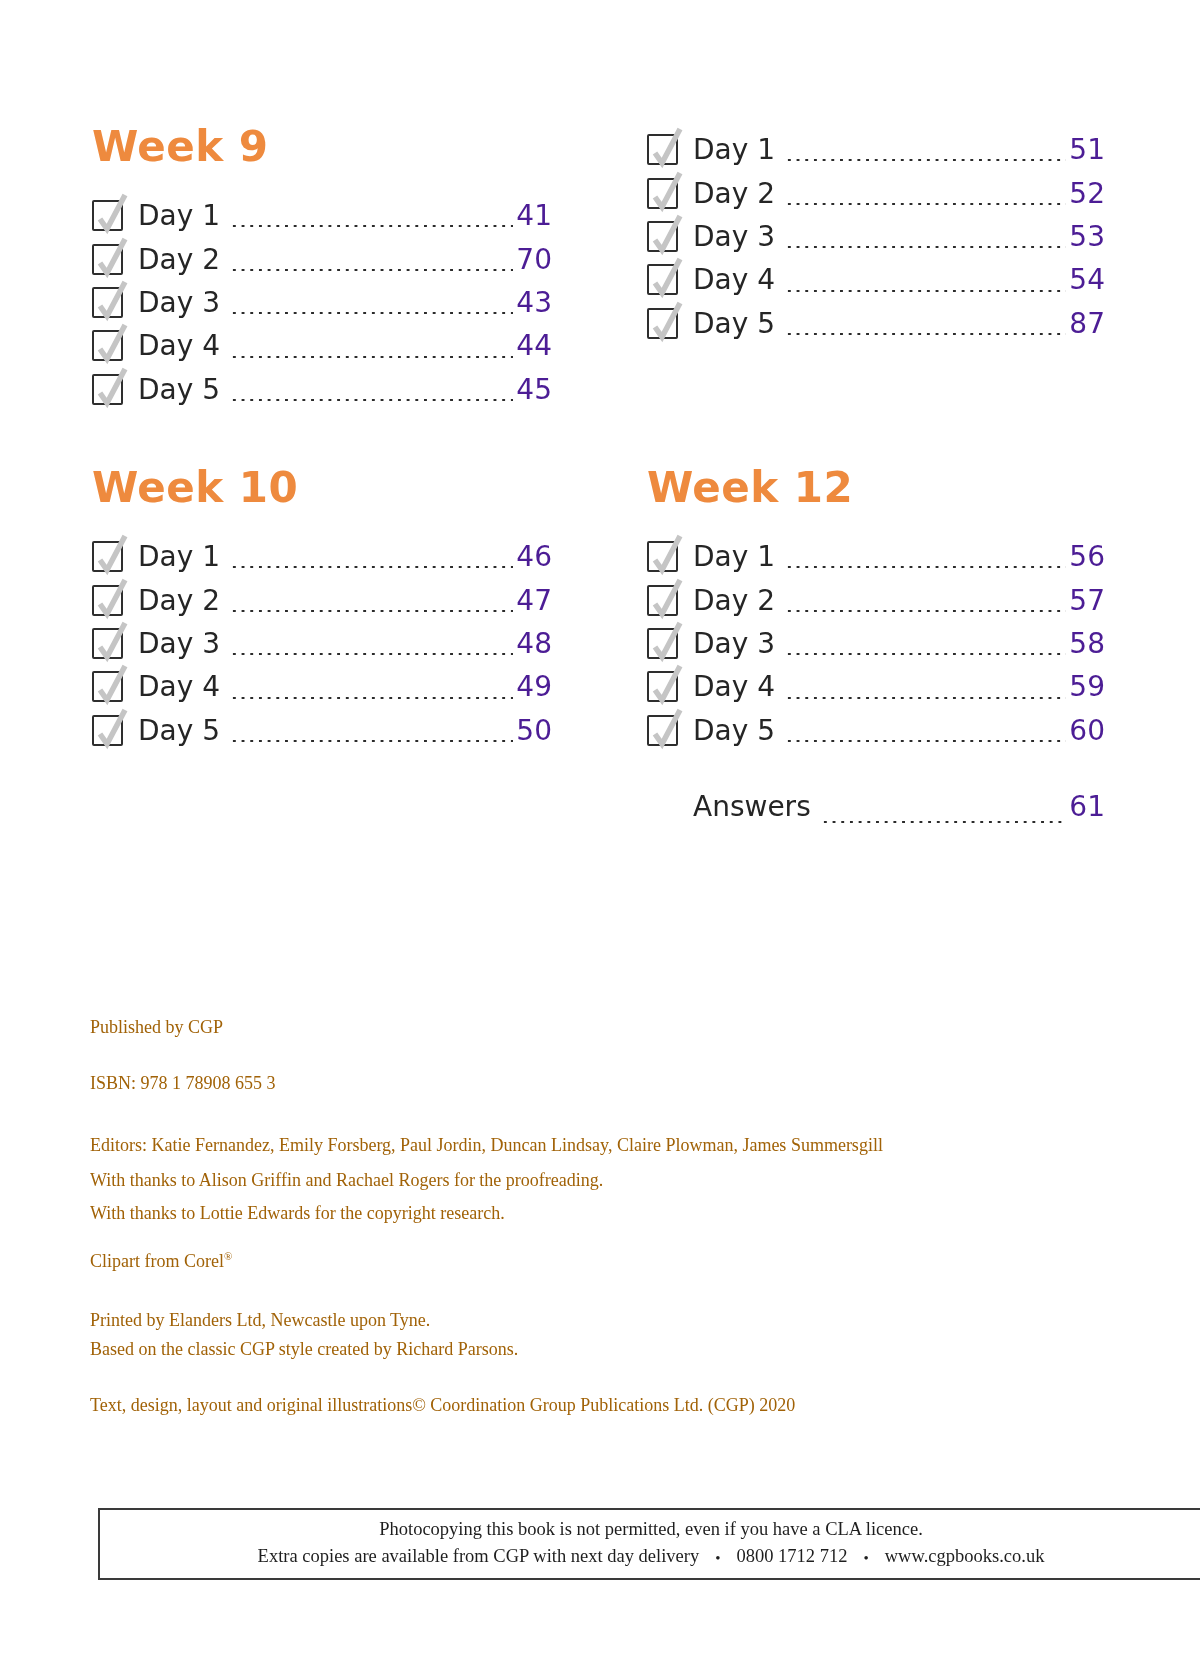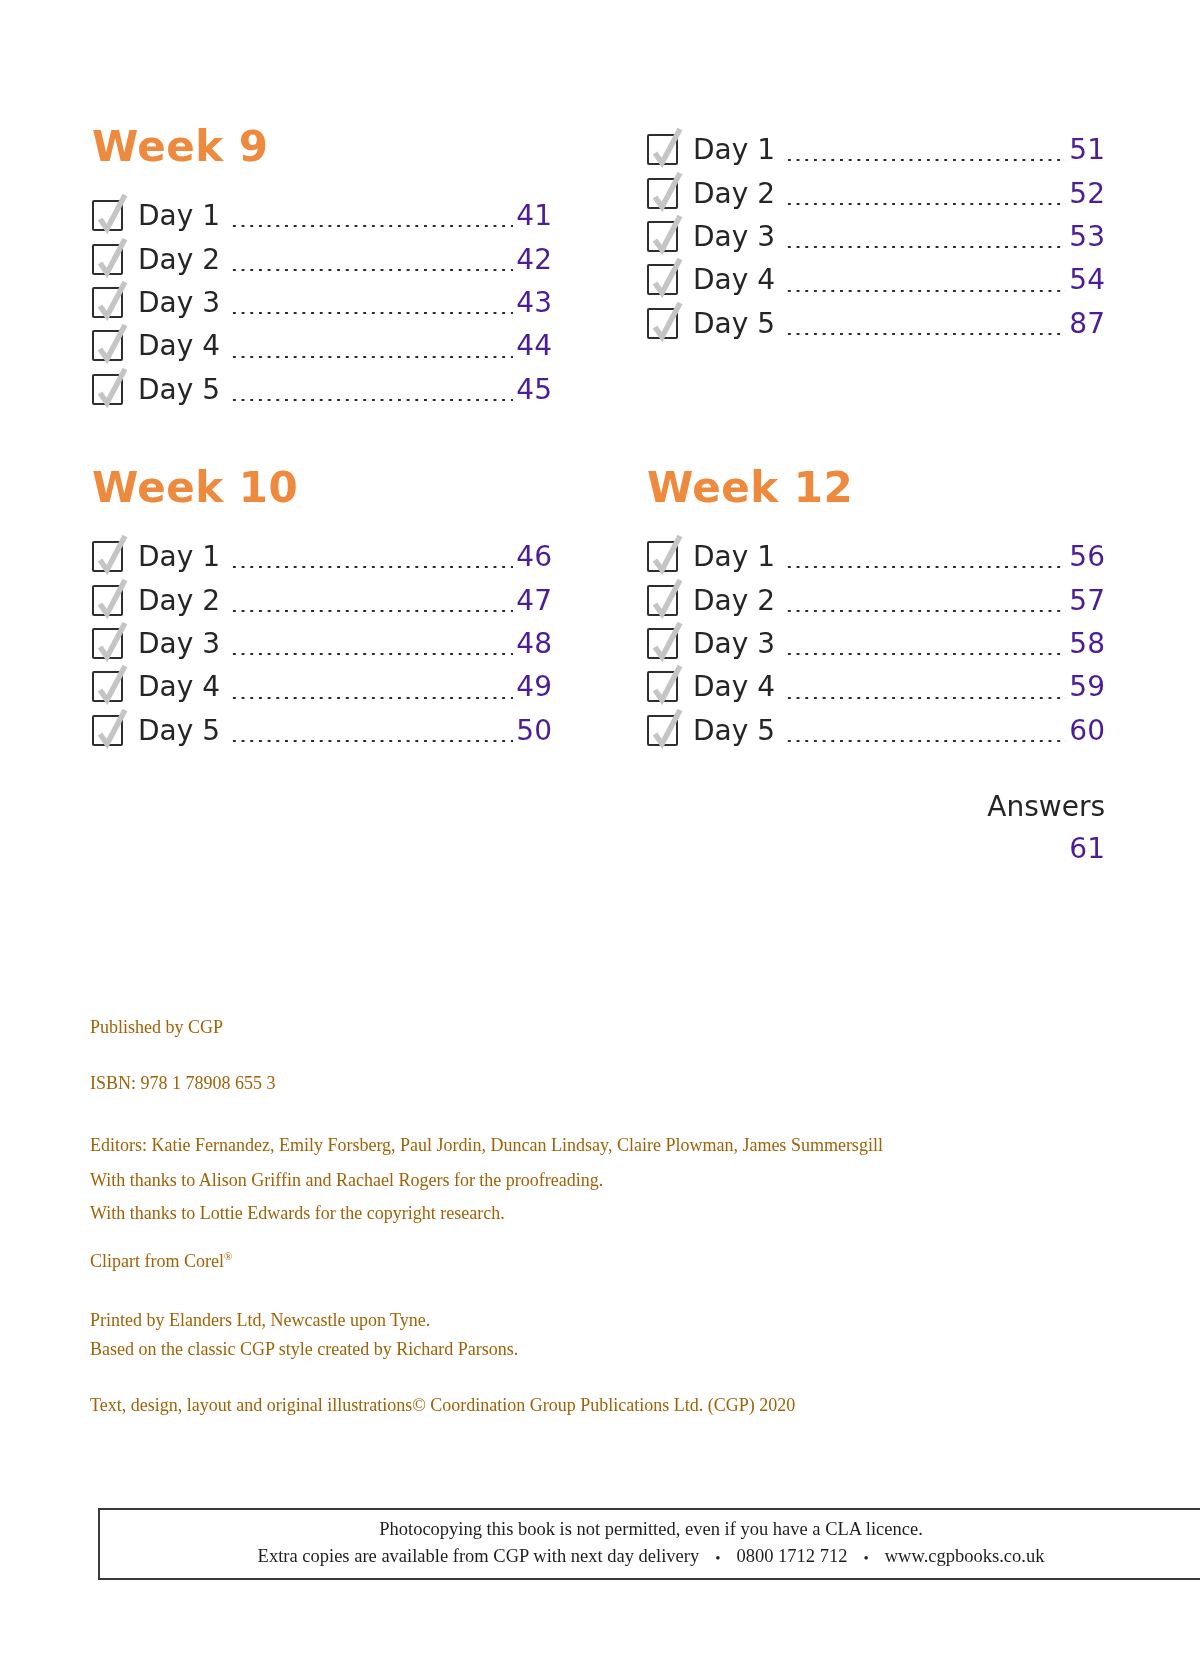--- a/index.html
+++ b/index.html
@@ -33,21 +33,21 @@
   .day-label { font-size:28px; color:#252525; white-space:nowrap; }
   .dots {
     flex:1 1 auto; height:4px; align-self:flex-end; margin:0 3px 9px 10px;
     background-image:radial-gradient(1.5px 1.5px at 50% 50%, #2b2b2b 98%, rgba(0,0,0,0));
     background-size:8.7px 4px; background-repeat:repeat-x; background-position:left center;
   }
   .pagenum { font-size:28px; color:#4c1d95; white-space:nowrap; }
 
   #answers-row {
     position:absolute; left:647px; top:790px; width:458px;
-    display:flex; align-items:flex-end; height:43.4px; padding-left:46px;flex-direction:column;
+    display:flex; align-items:flex-start; height:43.4px; padding-left:46px;
   }
 
   
   .colo {
     position:absolute; left:90px; width:1020px;
     font-family:"Liberation Serif", serif; font-size:18px; color:#a16207;
     line-height:1.25;
   }
   #colo-published { top:1016px; }
   #colo-isbn      { top:1072px; }
@@ -87,21 +87,21 @@
         <span class="pagenum">41</span>
       </div>
       <div class="toc-row">
         <span class="checkbox">
           <svg width="31" height="31" viewBox="0 0 31 31">
             <polyline points="6,17 13,27 31,-7" fill="none" stroke="#c5c5c5" stroke-width="5.5" stroke-linecap="butt" stroke-linejoin="miter"></polyline>
           </svg>
         </span>
         <span class="day-label">Day 2</span>
         <span class="dots"></span>
-        <span class="pagenum">42</span>
+        <span class="pagenum">70</span>
       </div>
       <div class="toc-row">
         <span class="checkbox">
           <svg width="31" height="31" viewBox="0 0 31 31">
             <polyline points="6,17 13,27 31,-7" fill="none" stroke="#c5c5c5" stroke-width="5.5" stroke-linecap="butt" stroke-linejoin="miter"></polyline>
           </svg>
         </span>
         <span class="day-label">Day 3</span>
         <span class="dots"></span>
         <span class="pagenum">43</span>

